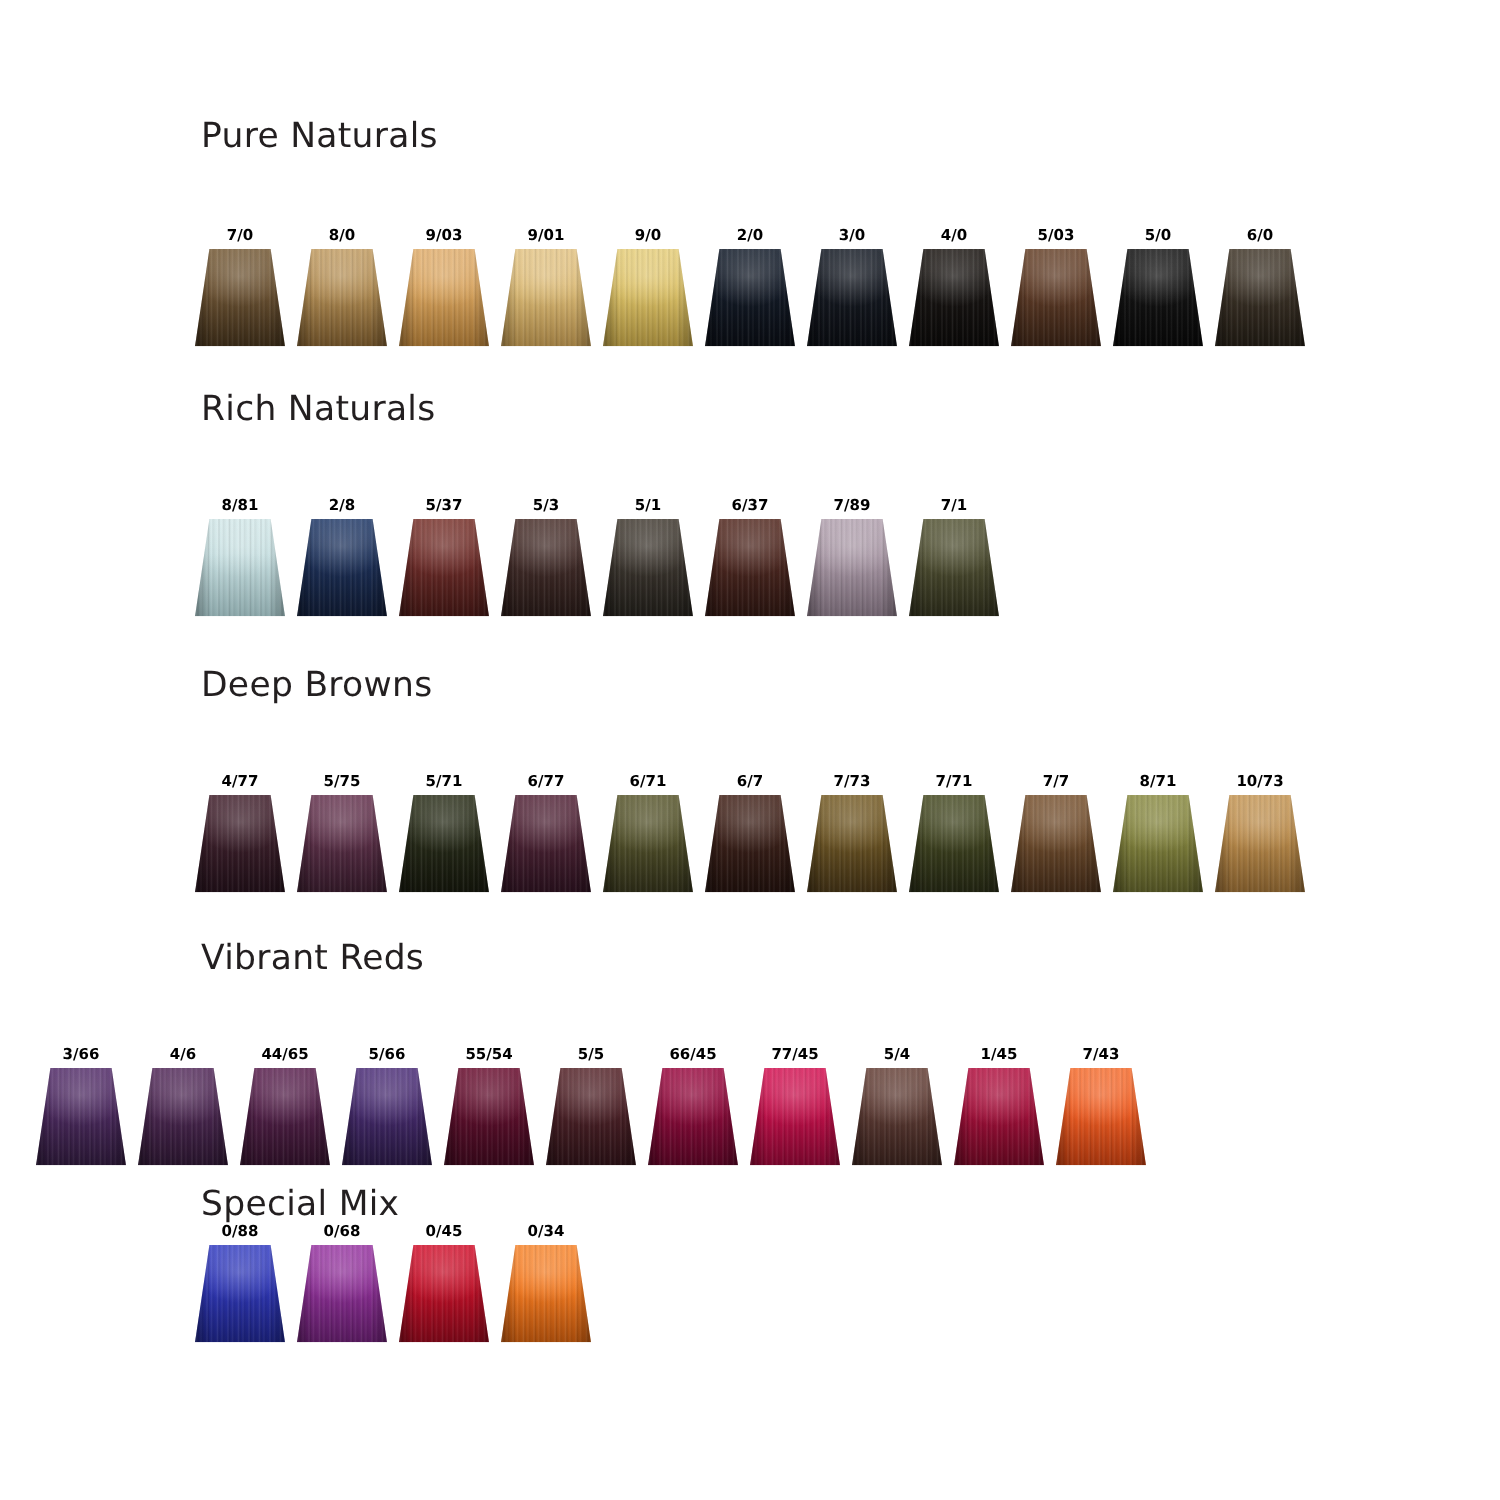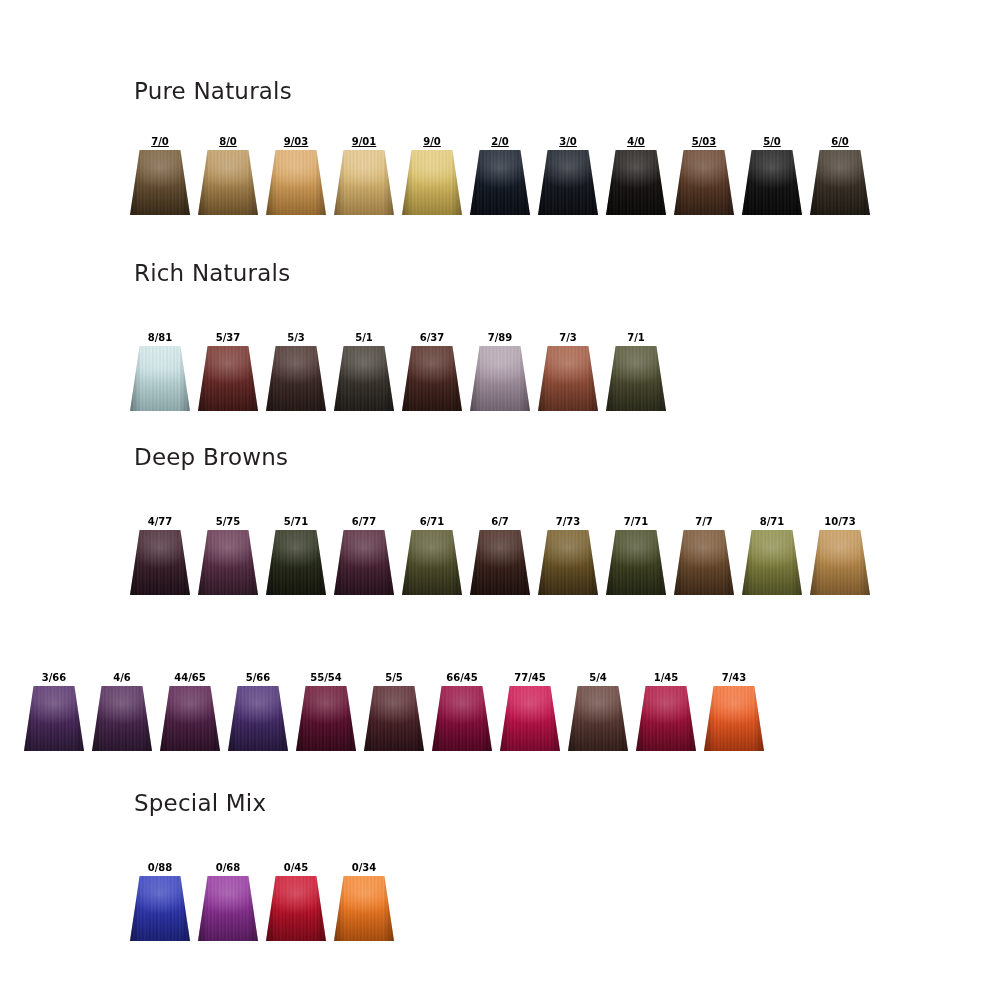--- a/index.html
+++ b/index.html
@@ -109,21 +109,21 @@
     background:
       linear-gradient(90deg, rgba(0,0,0,0.28) 0%, rgba(0,0,0,0.0) 18%, rgba(0,0,0,0.0) 82%, rgba(0,0,0,0.26) 100%);
   }
 </style>
 </head>
 <body>
 
 <div id="chart-page" style="background: rgb(255, 255, 255);">
     <div class="section" style="top: 78px;">
       <div class="section-title">Pure Naturals</div>
-      <div class="swatch-row" style="margin-top: 32px; text-decoration: underline;">
+      <div class="swatch-row" style="margin-top: 48px;">
         <div class="swatch">
           <div class="swatch-label">7/0</div>
           <div class="swatch-shape">
             <div class="swatch-base" style="background: linear-gradient(rgb(125, 99, 64) 0%, rgb(107, 82, 51) 48%, rgb(65, 48, 26) 100%);"></div>
             <div class="swatch-strands"></div>
             <div class="swatch-sheen"></div>
             <div class="swatch-shadow"></div>
           </div>
         </div>
         <div class="swatch">
@@ -224,20 +224,29 @@
         <div class="swatch">
           <div class="swatch-label">8/81</div>
           <div class="swatch-shape">
             <div class="swatch-base" style="background: linear-gradient(rgb(214, 234, 235) 0%, rgb(196, 222, 224) 48%, rgb(168, 201, 204) 100%);"></div>
             <div class="swatch-strands"></div>
             <div class="swatch-sheen"></div>
             <div class="swatch-shadow"></div>
           </div>
         </div>
         <div class="swatch">
+          <div class="swatch-label">2/8</div>
+          <div class="swatch-shape">
+            <div class="swatch-base" style="background: linear-gradient(rgb(43, 67, 112) 0%, rgb(28, 47, 86) 48%, rgb(16, 28, 54) 100%);"></div>
+            <div class="swatch-strands"></div>
+            <div class="swatch-sheen"></div>
+            <div class="swatch-shadow"></div>
+          </div>
+        </div>
+        <div class="swatch">
           <div class="swatch-label">5/37</div>
           <div class="swatch-shape">
             <div class="swatch-base" style="background: linear-gradient(rgb(126, 58, 51) 0%, rgb(107, 43, 40) 48%, rgb(70, 24, 21) 100%);"></div>
             <div class="swatch-strands"></div>
             <div class="swatch-sheen"></div>
             <div class="swatch-shadow"></div>
           </div>
         </div>
         <div class="swatch">
           <div class="swatch-label">5/3</div>
@@ -263,29 +272,20 @@
             <div class="swatch-base" style="background: linear-gradient(rgb(92, 51, 42) 0%, rgb(75, 39, 32) 48%, rgb(46, 22, 17) 100%);"></div>
             <div class="swatch-strands"></div>
             <div class="swatch-sheen"></div>
             <div class="swatch-shadow"></div>
           </div>
         </div>
         <div class="swatch">
           <div class="swatch-label">7/89</div>
           <div class="swatch-shape">
             <div class="swatch-base" style="background: linear-gradient(rgb(184, 168, 181) 0%, rgb(167, 150, 164) 48%, rgb(134, 118, 132) 100%);"></div>
-            <div class="swatch-strands"></div>
-            <div class="swatch-sheen"></div>
-            <div class="swatch-shadow"></div>
-          </div>
-        </div>
-        <div class="swatch">
-          <div class="swatch-label">7/3</div>
-          <div class="swatch-shape">
-            <div class="swatch-base" style="background: linear-gradient(rgb(171, 98, 72) 0%, rgb(151, 81, 58) 48%, rgb(109, 54, 36) 100%);"></div>
             <div class="swatch-strands"></div>
             <div class="swatch-sheen"></div>
             <div class="swatch-shadow"></div>
           </div>
         </div>
         <div class="swatch">
           <div class="swatch-label">7/1</div>
           <div class="swatch-shape">
             <div class="swatch-base" style="background: linear-gradient(rgb(92, 92, 61) 0%, rgb(76, 76, 48) 48%, rgb(47, 47, 28) 100%);"></div>
             <div class="swatch-strands"></div>
@@ -393,20 +393,21 @@
           <div class="swatch-shape">
             <div class="swatch-base" style="background: linear-gradient(rgb(201, 156, 93) 0%, rgb(185, 138, 74) 48%, rgb(148, 106, 51) 100%);"></div>
             <div class="swatch-strands"></div>
             <div class="swatch-sheen"></div>
             <div class="swatch-shadow"></div>
           </div>
         </div>
       </div>
     </div>
     <div class="section" style="top: 626px;">
+      <div class="section-title">Vibrant Reds</div>
       <div class="swatch-row" style="margin-top: 46px; padding-left: 24px;">
         <div class="swatch">
           <div class="swatch-label">3/66</div>
           <div class="swatch-shape">
             <div class="swatch-base" style="background: linear-gradient(rgb(92, 55, 114) 0%, rgb(75, 42, 94) 48%, rgb(47, 26, 60) 100%);"></div>
             <div class="swatch-strands"></div>
             <div class="swatch-sheen"></div>
             <div class="swatch-shadow"></div>
           </div>
         </div>
@@ -497,21 +498,21 @@
             <div class="swatch-base" style="background: linear-gradient(rgb(248, 117, 57) 0%, rgb(240, 93, 35) 48%, rgb(194, 62, 16) 100%);"></div>
             <div class="swatch-strands"></div>
             <div class="swatch-sheen"></div>
             <div class="swatch-shadow"></div>
           </div>
         </div>
       </div>
     </div>
     <div class="section" style="top: 790px;">
       <div class="section-title">Special Mix</div>
-      <div class="swatch-row" style="margin-top: 46px;">
+      <div class="swatch-row" style="">
         <div class="swatch">
           <div class="swatch-label">0/88</div>
           <div class="swatch-shape">
             <div class="swatch-base" style="background: linear-gradient(rgb(63, 72, 199) 0%, rgb(46, 54, 179) 48%, rgb(29, 36, 136) 100%);"></div>
             <div class="swatch-strands"></div>
             <div class="swatch-sheen"></div>
             <div class="swatch-shadow"></div>
           </div>
         </div>
         <div class="swatch">

